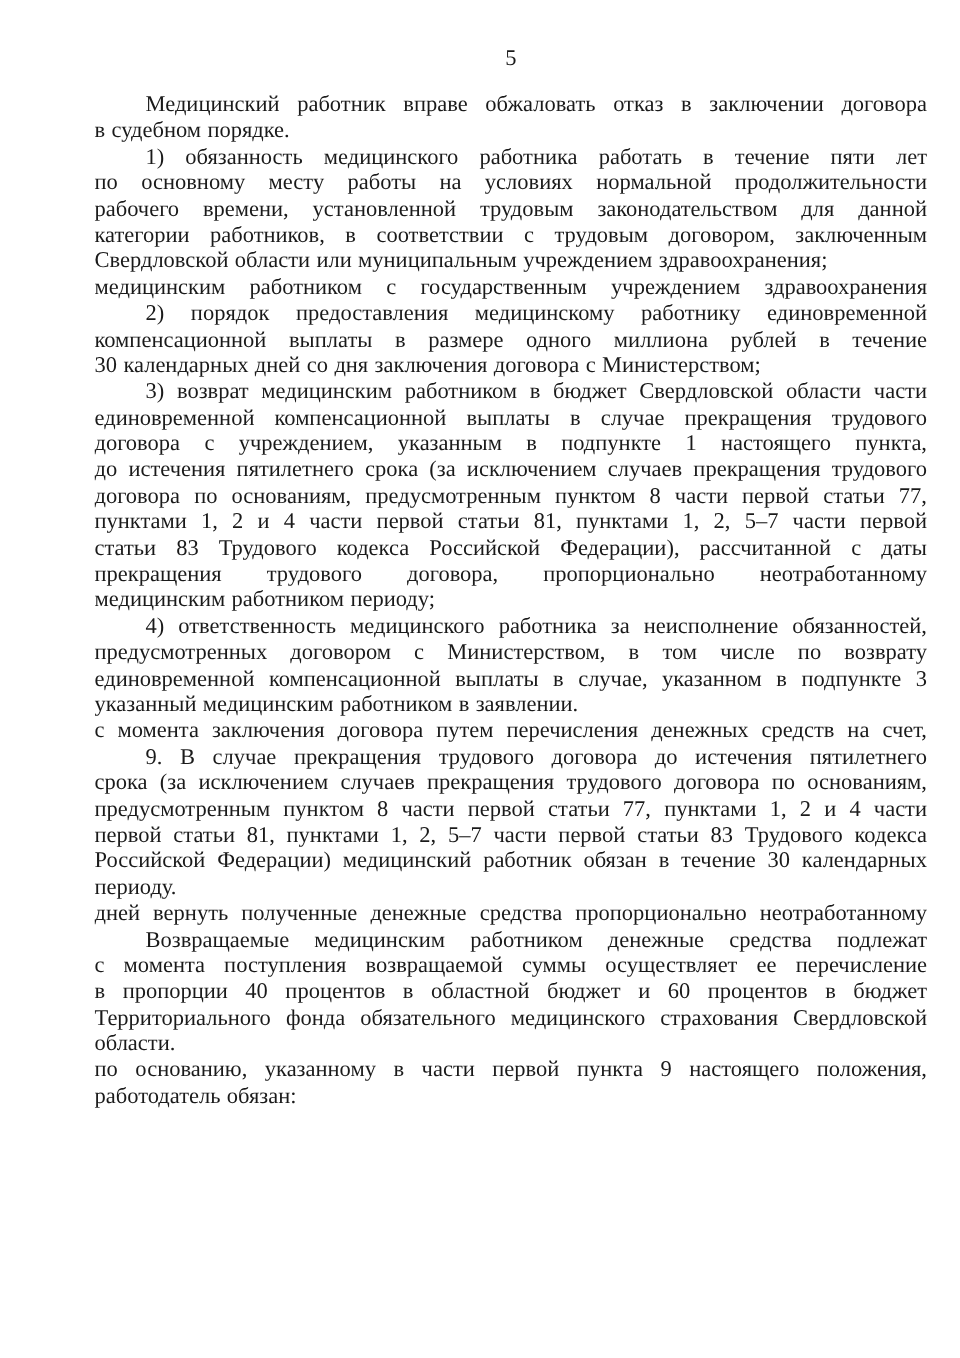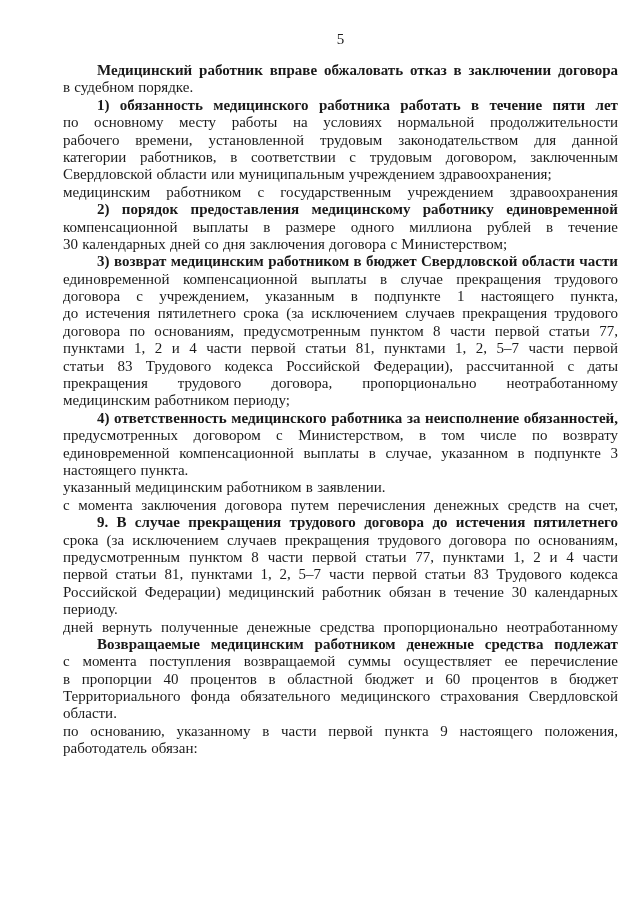--- a/index.html
+++ b/index.html
@@ -41,21 +41,20 @@
     font-size: 15px;
     line-height: 17.4px;
     height: 17.4px;
     overflow: hidden;
     text-align: justify;
     text-align-last: justify;
     word-spacing: 0.5px;
   }
   .line.first {
     text-indent: 34px;
-    font-weight: bold;
   }
   .line.last {
     text-align: right;
     text-align-last: left;
     font-family: Liberation Serif, serif;
   }
 </style>
 </head>
 <body>
 
@@ -87,21 +86,20 @@
         <div class="line">договора по основаниям, предусмотренным пунктом 8 части первой статьи 77,</div>
         <div class="line">пунктами 1, 2 и 4 части первой статьи 81, пунктами 1, 2, 5–7 части первой</div>
         <div class="line">статьи 83 Трудового кодекса Российской Федерации), рассчитанной с даты</div>
         <div class="line">прекращения трудового договора, пропорционально неотработанному</div>
         <div class="line last">медицинским работником периоду;</div>
       </div>
       <div class="paragraph">
         <div class="line first">4) ответственность медицинского работника за неисполнение обязанностей,</div>
         <div class="line">предусмотренных договором с Министерством, в том числе по возврату</div>
         <div class="line">единовременной компенсационной выплаты в случае, указанном в подпункте 3</div>
-        <div class="line last">настоящего пункта.</div>
       </div>
       <div class="paragraph">
         <div class="line last">указанный медицинским работником в заявлении.</div>
         <div class="line">с момента заключения договора путем перечисления денежных средств на счет,</div>
       </div>
       <div class="paragraph">
         <div class="line first">9. В случае прекращения трудового договора до истечения пятилетнего</div>
         <div class="line">срока (за исключением случаев прекращения трудового договора по основаниям,</div>
         <div class="line">предусмотренным пунктом 8 части первой статьи 77, пунктами 1, 2 и 4 части</div>
         <div class="line">первой статьи 81, пунктами 1, 2, 5–7 части первой статьи 83 Трудового кодекса</div>

